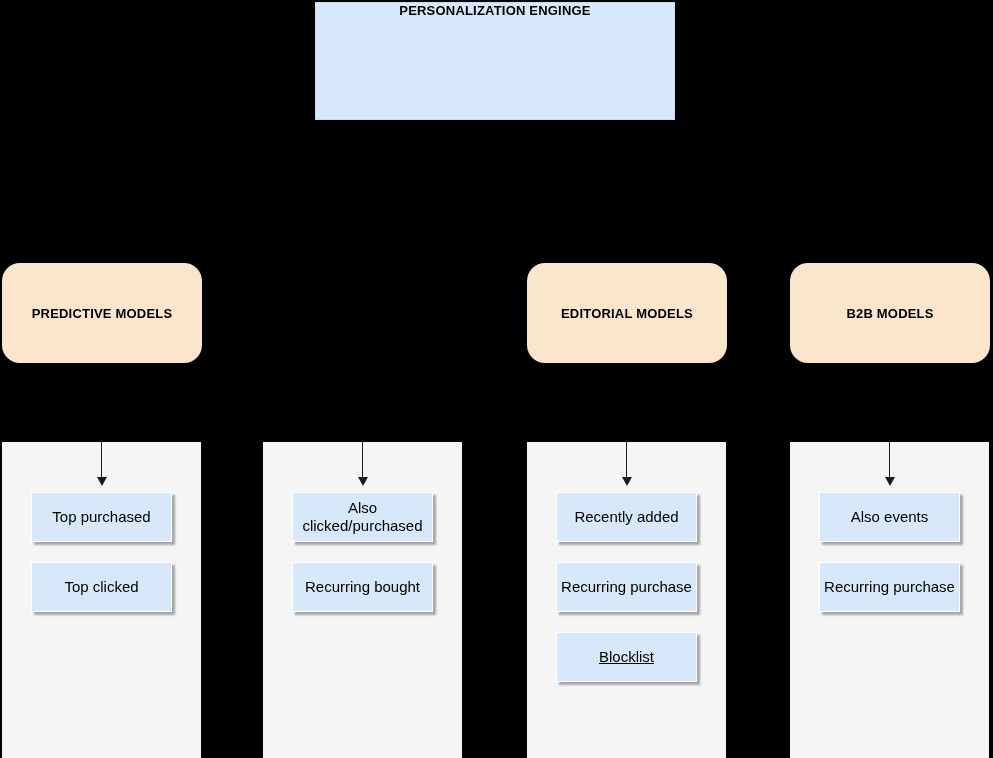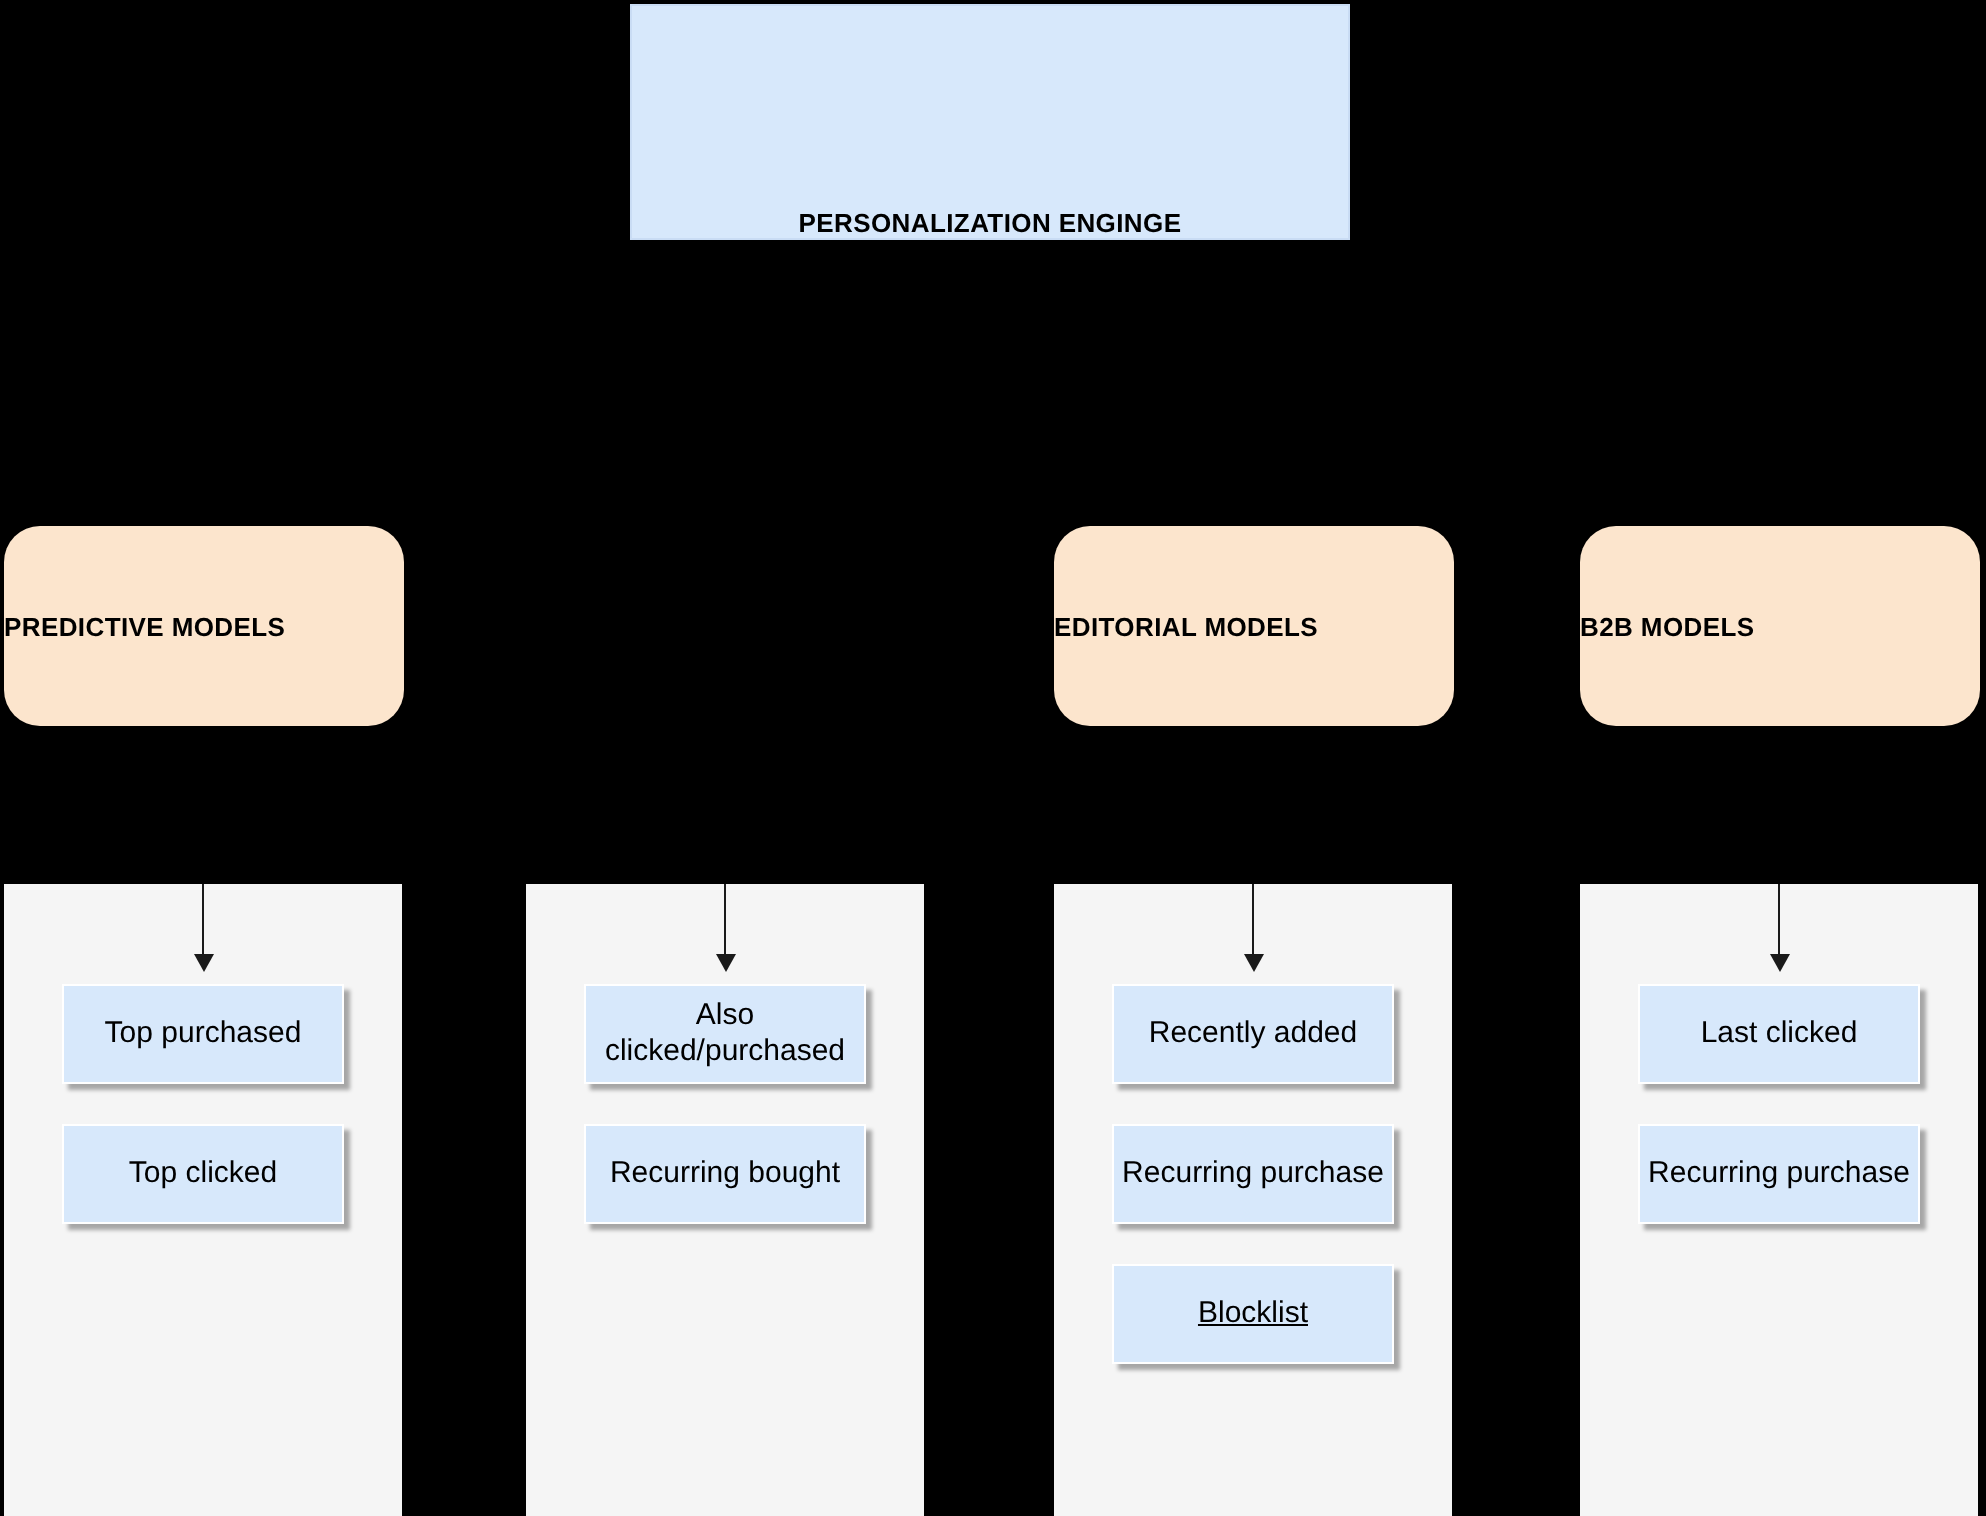--- a/index.html
+++ b/index.html
@@ -21,32 +21,32 @@
     position:relative;
     overflow:hidden;
   }
   .canvas{position:absolute;inset:0;}
 
   .engine-box{
     position:absolute;
     left:315px;top:2px;width:360px;height:118px;
     background:var(--engine_fill);
     border:1px solid var(--engine_border);
-    display:flex;align-items:flex-end;justify-content:center;
+    display:flex;align-items:flex-start;justify-content:center;
   }
   .engine-box .lbl{
     font-size:13px;font-weight:bold;color:var(--text_color);
     letter-spacing:.2px;text-align:center;
   }
 
   .header-box{
     position:absolute;top:263px;width:200px;height:100px;
     background:var(--header_fill);
     border-radius:18px;
-    display:flex;align-items:center;justify-content:flex-start;
+    display:flex;align-items:center;justify-content:center;
   }
   .header-box .lbl{
     font-size:13px;font-weight:bold;color:var(--text_color);
     letter-spacing:.2px;text-align:center;
   }
 
   .container-box{
     position:absolute;top:442px;width:199px;height:316px;
     background:var(--container_fill);
   }
@@ -146,20 +146,20 @@
 
   <div class="header-box col-4">
     <span class="lbl">B2B MODELS</span>
   </div>
   <div class="container-box col-4">
     <div class="down-arrow">
       <div class="shaft"></div>
       <div class="head"></div>
     </div>
     <div class="item-box item-top-1">
-      <span class="lbl">Last clicked</span>
+      <span class="lbl">Also events</span>
     </div>
     <div class="item-box item-top-2">
       <span class="lbl">Recurring purchase</span>
     </div>
   </div>
 
 </div>
 
 </body></html>

